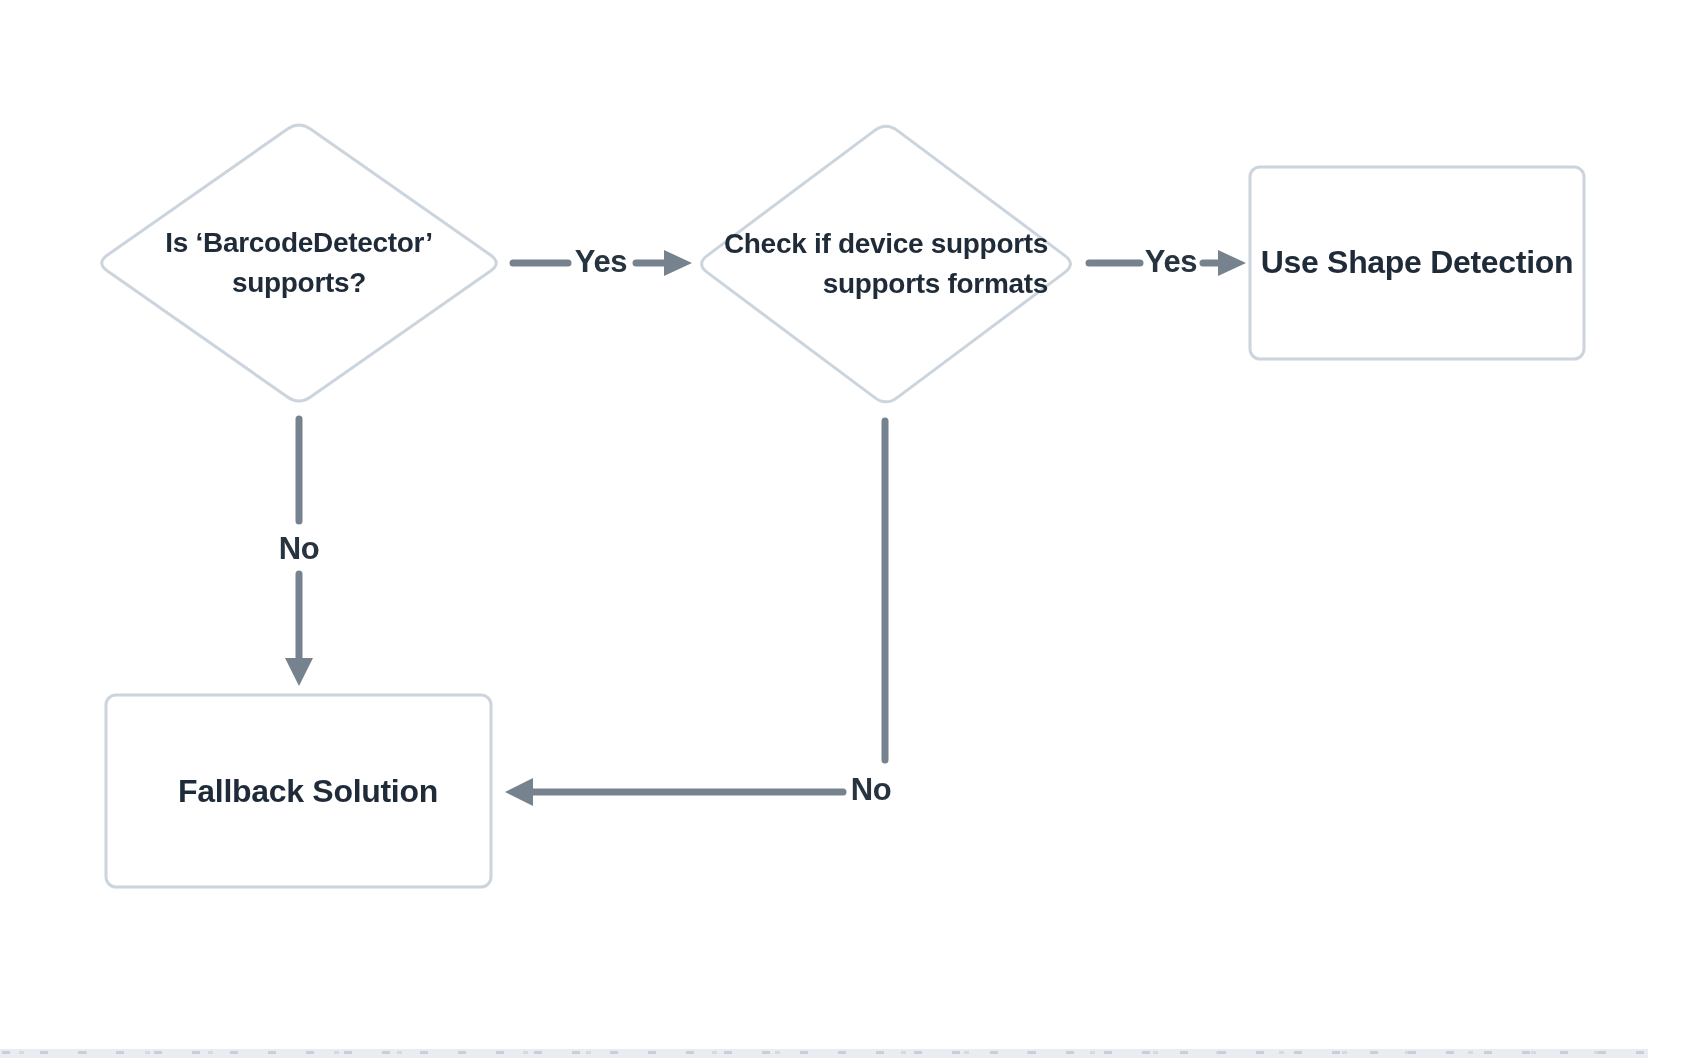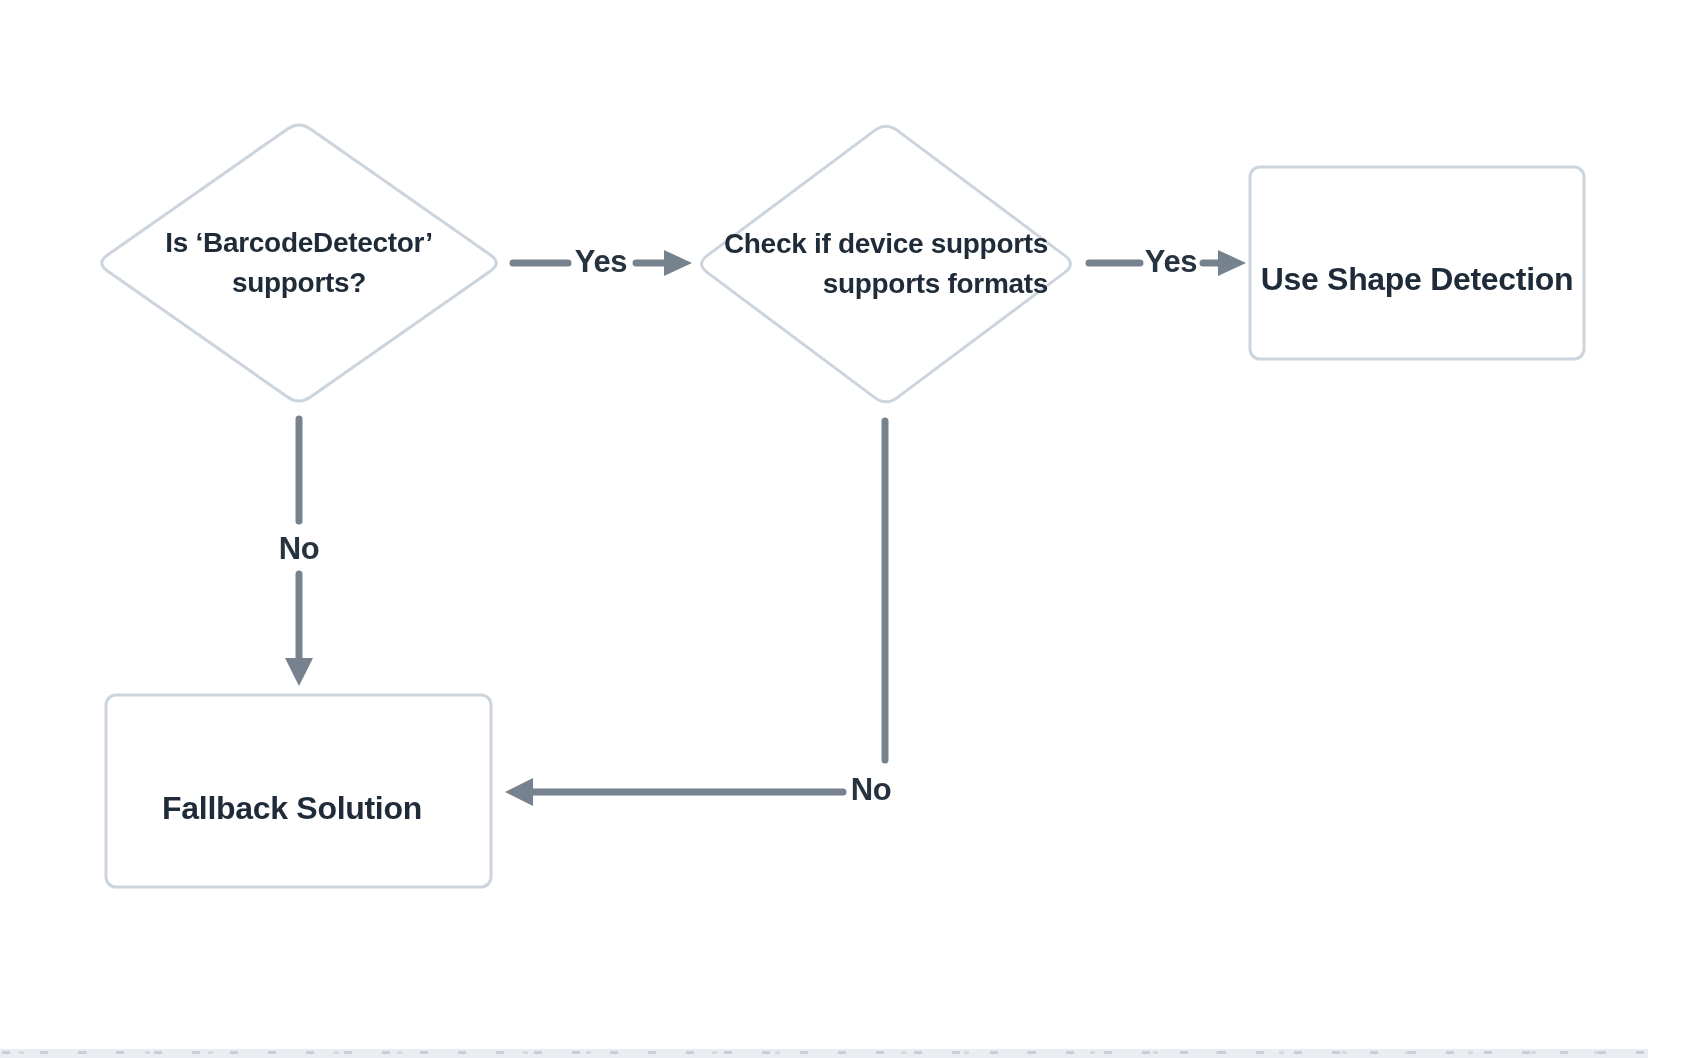--- a/index.html
+++ b/index.html
@@ -41,21 +41,21 @@
     transform: translate(-50%, -50%);
     text-align: center;
     white-space: nowrap;
     letter-spacing: -0.3px;
   }
   .node-text {
     color: var(--node_text, #1f2b38);
     font-weight: 600;
   }
   .node-text-sm { font-size: 28px; line-height: 40px; }
-  .node-text-lg { font-size: 32px; line-height: 46px; margin-top: 17px; }
+  .node-text-lg { font-size: 32px; line-height: 46px; }
   .edge-label {
     color: var(--label_text, #273440);
     font-size: 31px;
     font-weight: 600;
     text-align: center;
   }
   .bottom-strip {
     position: absolute;
     left: 0;
     top: 1049px;
@@ -112,21 +112,21 @@
 
   <div class="txt node-text node-text-sm" style="left:886px; top:264px;text-align:right;">
     <div>Check if device supports</div>
     <div>supports formats</div>
   </div>
 
   <div class="txt node-text node-text-lg" style="left:1417px; top:262px;">
     <div>Use Shape Detection</div>
   </div>
 
-  <div class="txt node-text node-text-lg" style="left:292px; top:791px;">Fallback Solution</div>
+  <div class="txt node-text node-text-lg" style="left:308px; top:791px;">Fallback Solution</div>
 
   <div class="txt edge-label" style="left:601px; top:262px;">Yes</div>
 
   <div class="txt edge-label" style="left:1171px; top:262px;">Yes</div>
 
   <div class="txt edge-label" style="left:299px; top:549px;">No</div>
 
   <div class="txt edge-label" style="left:871px; top:790px;">No</div>
 
   <div class="bottom-strip">

